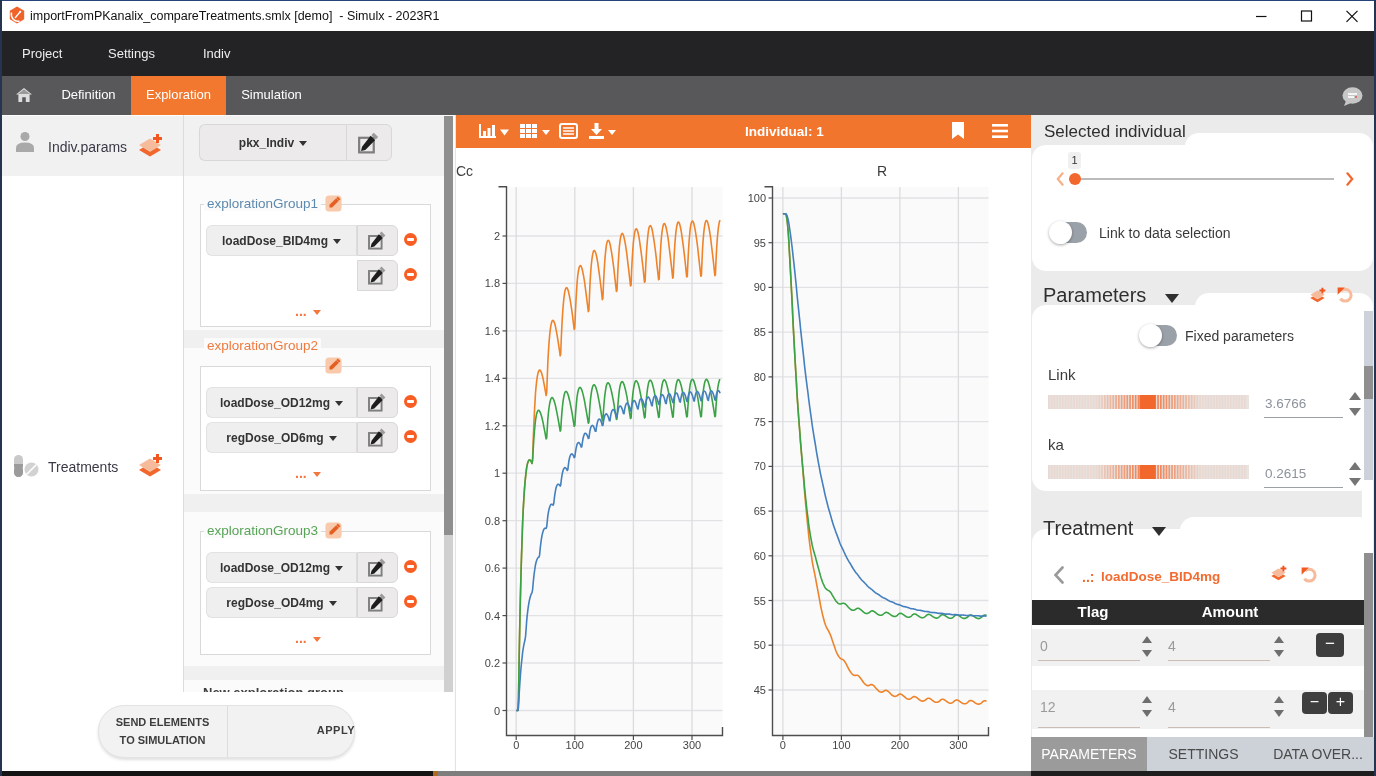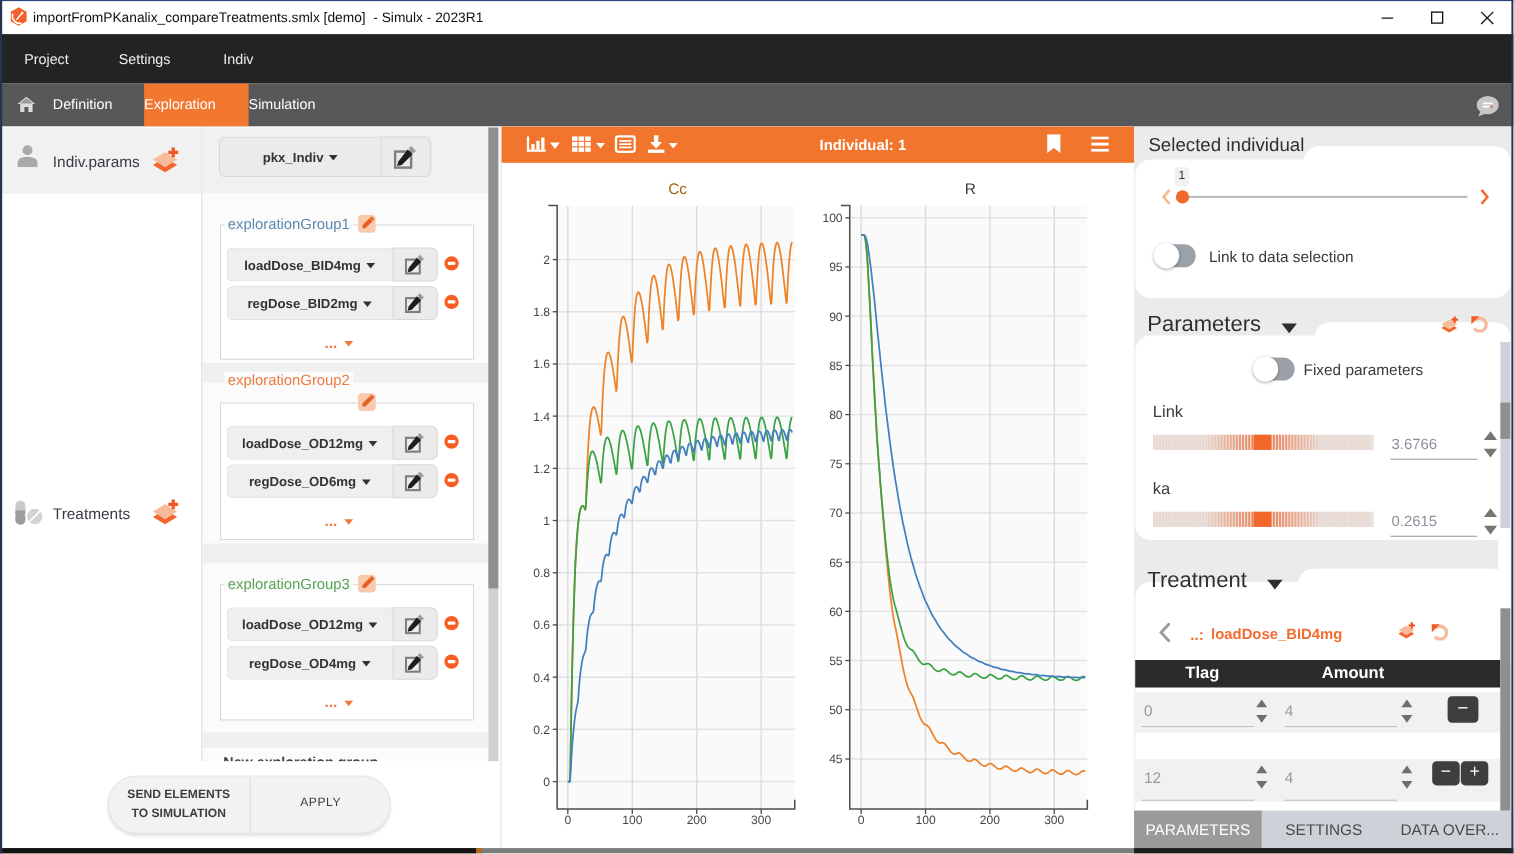--- a/index.html
+++ b/index.html
@@ -4,21 +4,21 @@
 * { margin:0; padding:0; box-sizing:border-box; }
 html,body { width:1376px; height:776px; overflow:hidden; font-family:"Liberation Sans",sans-serif; background:#fff; }
 .abs { position:absolute; }
 #page { position:relative; width:1376px; height:776px; }
 
 #titlebar { left:0; top:0; width:1376px; height:31px; background:#fff; border-top:1px solid #27437b; }
 #titletext { left:30px; top:9px; font-size:12.5px; color:#111; }
 #menubar { left:0; top:31px; width:1376px; height:45px; background:#232325; }
 .menuitem { top:46px; font-size:13px; color:#ededed; }
 #tabbar { left:0; top:76px; width:1376px; height:39px; background:#58585b; }
-.tab { top:76px; height:39px; line-height:38px; color:#fff; font-size:13px; }
+.tab { top:76px; height:39px; line-height:38px; text-align:center; color:#fff; font-size:13px; }
 
 #col1 { left:2px; top:115px; width:181px; height:657px; background:#fff; }
 #col2 { left:183px; top:115px; width:272px; height:657px; background:#fbfbfb; border-left:1px solid #dcdcdc; }
 #chartcol { left:455px; top:115px; width:576px; height:657px; background:#fff; border-left:1px solid #e4e4e4; }
 #rightcol { left:1031px; top:115px; width:345px; height:657px; background:#ebebeb; }
 .grpbox { position:absolute; border:1px solid #d9d9d9; background:#fff; }
 .itembtn { position:absolute; background:#efefef; border:1px solid #e2e2e2; border-radius:6px; font-size:12px; font-weight:bold; color:#333; text-align:center; }
 .caret { display:inline-block; width:0; height:0; border-left:4px solid transparent; border-right:4px solid transparent; border-top:5px solid #333; vertical-align:middle; margin-left:5px; }
 .minus-circle { position:absolute; width:13px; height:13px; border-radius:50%; background:#f85e23; }
 .minus-circle:after { content:""; position:absolute; left:2.8px; top:5.3px; width:7.5px; height:2.5px; background:#fff; border-radius:1px; }
@@ -117,21 +117,20 @@
 </svg>
 <div class="abs itembtn" style="left:206px;top:225px;width:151px;height:31px;line-height:30px;border-radius:6px 0 0 6px;border-right:1px solid #dcdcdc">loadDose_BID4mg<span class="caret"></span></div>
 <div class="abs" style="left:357px;top:225px;width:41px;height:31px;background:#eceaea;border:1px solid #d8d8d8;border-radius:0 6px 6px 0">
       <svg style="position:absolute;left:10.0px;top:5.0px" width="19" height="19" viewBox="0 0 19 19">
         <rect x="1" y="5" width="12.6" height="12.6" fill="none" stroke="#7e7e7e" stroke-width="1.9"></rect>
         <path d="M13.6,0.6 L17.4,4.4 L15.4,6.4 L11.6,2.6 Z" fill="#9b9b9b"></path>
         <path d="M10.9,3.3 L14.7,7.1 L6.3,15.5 L2.6,16.4 L3.5,12.7 Z" fill="#1d1d1d"></path>
       </svg>
     </div>
 <div class="abs minus-circle" style="left:404px;top:233px"></div>
-<div class="abs itembtn" style="left:206px;top:260px;width:151px;height:31px;line-height:30px;border-radius:6px 0 0 6px;border-right:1px solid #dcdcdc">regDose_BID2mg<span class="caret"></span></div>
 <div class="abs" style="left:357px;top:260px;width:41px;height:31px;background:#eceaea;border:1px solid #d8d8d8;border-radius:0 6px 6px 0">
       <svg style="position:absolute;left:10.0px;top:5.0px" width="19" height="19" viewBox="0 0 19 19">
         <rect x="1" y="5" width="12.6" height="12.6" fill="none" stroke="#7e7e7e" stroke-width="1.9"></rect>
         <path d="M13.6,0.6 L17.4,4.4 L15.4,6.4 L11.6,2.6 Z" fill="#9b9b9b"></path>
         <path d="M10.9,3.3 L14.7,7.1 L6.3,15.5 L2.6,16.4 L3.5,12.7 Z" fill="#1d1d1d"></path>
       </svg>
     </div>
 <div class="abs minus-circle" style="left:404px;top:268px"></div>
 <div class="abs dots" style="left:295px;top:303px">... <span class="caret" style="border-top-color:#f1773c;margin-left:2px"></span></div>
 <div class="abs" style="left:184px;top:330px;width:260px;height:18px;background:#f0f0f0"></div>
@@ -189,21 +188,21 @@
 <div class="abs minus-circle" style="left:404px;top:595px"></div>
 <div class="abs dots" style="left:295px;top:630px">... <span class="caret" style="border-top-color:#f1773c;margin-left:2px"></span></div>
 <div class="abs" style="left:184px;top:666px;width:260px;height:14px;background:#f0f0f0"></div>
 <div class="abs" style="left:203px;top:685px;width:240px;font-size:13px;font-weight:bold;color:#3f3f3f">New exploration group</div>
 <div class="abs" style="left:444px;top:116px;width:9px;height:656px;background:#d0d0d0"></div>
 <div class="abs" style="left:444px;top:116px;width:9px;height:419px;background:#8f8f8f"></div>
 <div class="abs" style="left:2px;top:692px;width:452px;height:80px;background:#fff"></div>
 <div class="abs" style="left:98px;top:705px;width:257px;height:53px;background:#f2f2f2;border:1px solid #e3e3e3;border-radius:26px;box-shadow:0 2px 3px rgba(0,0,0,0.12)"></div>
 <div class="abs" style="left:227px;top:706px;width:1px;height:51px;background:#ddd"></div>
 <div class="abs" style="left:98px;top:714px;width:129px;text-align:center;font-size:11px;font-weight:bold;color:#3d3d3d;line-height:17.5px">SEND ELEMENTS<br>TO SIMULATION</div>
-<div class="abs" style="left:228px;top:724px;width:127px;text-align:center;font-size:11px;font-weight:normal;color:#3d3d3d;letter-spacing:0.5px">APPLY</div>
+<div class="abs" style="left:228px;top:724px;width:127px;text-align:right;font-size:11px;font-weight:bold;color:#3d3d3d;letter-spacing:0.5px">APPLY</div>
     <div class="abs" id="chartcol"></div>
 <div class="abs" id="charttoolbar"></div>
 <svg class="abs" style="left:475px;top:122px" width="545px" height="20" viewBox="0 0 545 20">
 <g fill="#fff">
  <path d="M5,2 L5,15 L21,15" stroke="#fff" stroke-width="2" fill="none"></path>
  <rect x="8" y="9" width="3" height="5"></rect>
         <rect x="12.5" y="6" width="3" height="8"></rect>
         <rect x="17" y="3" width="3" height="11"></rect>
  <path d="M25,7.5 L34,7.5 L29.5,13.5 Z"></path>
  <g transform="translate(45,0)">
@@ -233,21 +232,21 @@
     </svg>
 <div class="abs" style="left:745px;top:124px;color:#fff;font-weight:bold;font-size:13.5px">Individual: 1</div>
 <svg class="abs" style="left:951px;top:122px" width="14" height="18" viewBox="0 0 14 18">
       <path d="M1,0 L13,0 L13,17 L7,12.5 L1,17 Z" fill="#fff"></path>
     </svg>
 <svg class="abs" style="left:992px;top:124px" width="16" height="14" viewBox="0 0 16 14">
 <rect x="0" y="0" width="16" height="2.6" fill="#fff"></rect>
       <rect x="0" y="5.7" width="16" height="2.6" fill="#fff"></rect>
       <rect x="0" y="11.4" width="16" height="2.6" fill="#fff"></rect>
     </svg>
-<div class="abs" style="left:456px;top:163px;width:320px;text-align:center;font-size:14px;color:#a16207">Cc</div>
+<div class="abs" style="left:456px;top:163px;width:320px;text-align:left;font-size:14px;color:#404040">Cc</div>
 <div class="abs" style="left:722px;top:163px;width:320px;text-align:center;font-size:14px;color:#3a3a3a">R</div>
 <svg class="abs" style="left:0;top:0" width="1376" height="776" viewBox="0 0 1376 776">
 <rect x="507" y="187" width="215.5" height="548.5" fill="#fafafb"></rect>
 <rect x="773" y="187" width="215.5" height="548.5" fill="#fafafb"></rect>
 <line x1="507" y1="710.5" x2="722.5" y2="710.5" stroke="#e2e2e5" stroke-width="1.3"></line>
 <line x1="507" y1="663.0" x2="722.5" y2="663.0" stroke="#e2e2e5" stroke-width="1.3"></line>
 <line x1="507" y1="615.6" x2="722.5" y2="615.6" stroke="#e2e2e5" stroke-width="1.3"></line>
 <line x1="507" y1="568.1" x2="722.5" y2="568.1" stroke="#e2e2e5" stroke-width="1.3"></line>
 <line x1="507" y1="520.7" x2="722.5" y2="520.7" stroke="#e2e2e5" stroke-width="1.3"></line>
 <line x1="507" y1="473.2" x2="722.5" y2="473.2" stroke="#e2e2e5" stroke-width="1.3"></line>

